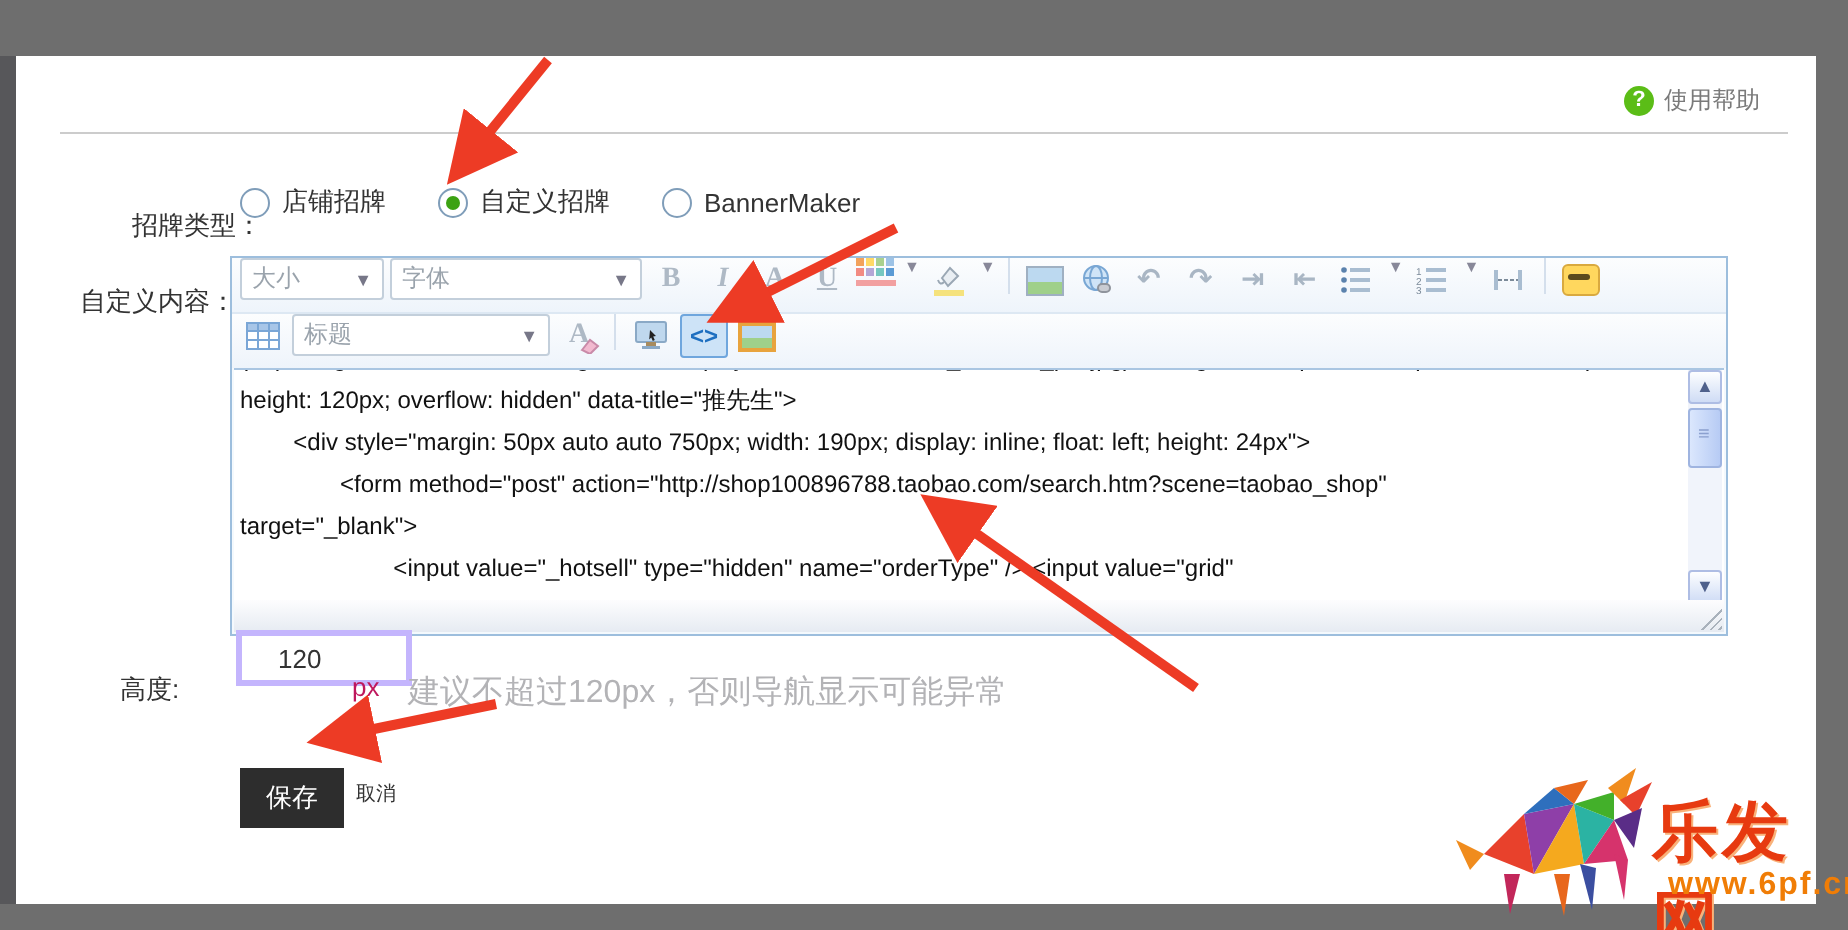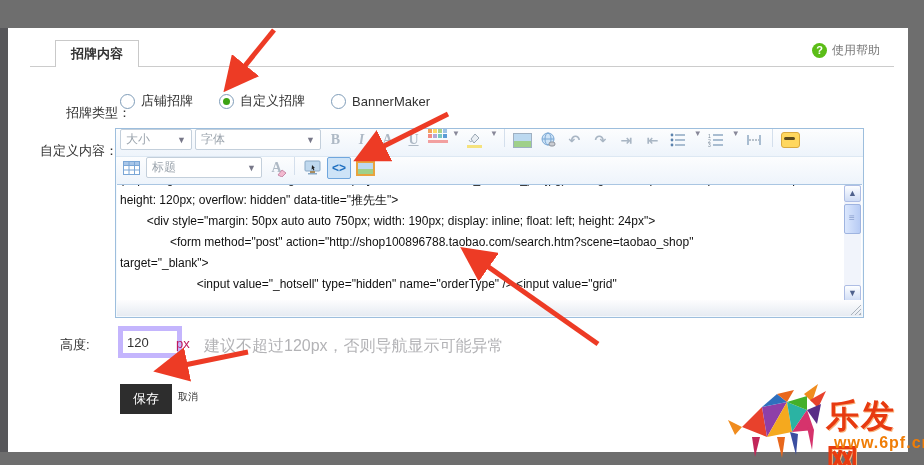--- a/index.html
+++ b/index.html
@@ -50,21 +50,21 @@
   .sbtn{position:absolute;left:0;width:17px;height:17px;box-sizing:border-box;border:1px solid #aebde4;border-radius:2px;
         background:linear-gradient(#fdfeff,#cfdcf5);color:#4f618c;font-size:9px;text-align:center;line-height:15px;cursor:pointer;}
   .sthumb{position:absolute;left:0;top:19px;width:17px;height:30px;box-sizing:border-box;border:1px solid #9fb4e0;border-radius:2px;
         background:linear-gradient(90deg,#dbe7fd,#b7cbf4);cursor:pointer;}
   .sthumb::after{content:"≡";color:#8ba0cf;font-size:10px;position:absolute;left:4px;top:7px;}
   
   .efoot{position:absolute;left:1px;right:1px;bottom:1px;height:16px;background:linear-gradient(#fdfdfe,#e6ebf2);}
   .grip{position:absolute;right:1px;bottom:1px;width:11px;height:11px;cursor:nwse-resize;
         background:repeating-linear-gradient(135deg,transparent 0 2px,#a9b2bc 2px 3px);clip-path:polygon(100% 0,100% 100%,0 100%);}
   
-  .h-input{position:absolute;left:110px;top:298px;width:46px;height:22px;border:5px solid #c4b5fd;font-size:13px;color:#333;padding:0 4px;font-family:inherit;}
+  .h-input{position:absolute;left:110px;top:287px;width:46px;height:22px;border:3px solid #c4b5fd;font-size:13px;color:#333;padding:0 18px;font-family:inherit;}
   .px{position:absolute;left:168px;top:308px;font-size:13px;color:#be185d;}
   .hint{position:absolute;left:196px;top:308px;font-size:16px;color:#b3b3b6;}
   
   .save-btn{position:absolute;left:112px;top:356px;background:#2d2d2d;color:#fff;font-size:13px;border:none;padding:6px 13px;cursor:pointer;font-family:inherit;}
   .cancel-lnk{position:absolute;left:170px;top:362px;font-size:10px;color:#333;cursor:pointer;}
   
   .csq{display:inline-block;width:4px;height:4px;margin:0 1px 1px 0;}
   .pal{display:flex;flex-direction:column;cursor:pointer;}
   .pal .prow{display:flex;}
   .pal .bar{height:3px;background:#f2a0a0;margin-top:1px;}
@@ -83,21 +83,20 @@
 <body>
 
 <div class="stage">
 
 
   <div class="side-strip"></div>
 
   <div class="dialog">
 
     <div class="tabline"></div>
-    <div class="tab">招牌内容</div>
 
     <div class="help">
       <span class="q">?</span>
       <span class="t">使用帮助</span>
     </div>
 
     <span class="row-label" style="left:47px;top:76px;margin-left:11px;">招牌类型：</span>
     <div class="radio-group">
       <span class="radio-opt">
         <span class="rad"></span>
@@ -208,21 +207,21 @@
       <div class="tb-row tb-row2">
         <span class="ibtn">
           <svg width="17" height="14" viewBox="0 0 17 14">
               <rect x="0.5" y="0.5" width="16" height="13" fill="#fff" stroke="#7aa6d6"></rect>
               <rect x="0.5" y="0.5" width="16" height="4" fill="#a8c6e8" stroke="#7aa6d6"></rect>
               <line x1="6" y1="0.5" x2="6" y2="13.5" stroke="#7aa6d6"></line>
               <line x1="11.5" y1="0.5" x2="11.5" y2="13.5" stroke="#7aa6d6"></line>
               <line x1="0.5" y1="9" x2="16.5" y2="9" stroke="#7aa6d6"></line>
             </svg>
         </span>
-        <div class="dd" style="width:116px;">
+        <div class="dd" style="width:129px;">
           <span>标题</span>
             <span class="caret">▼</span>
         </div>
         <span class="ibtn glyph" style="position:relative;">
           <span>A</span>
           <svg style="position:absolute;right:1px;bottom:2px;" width="11" height="8" viewBox="0 0 11 8">
               <path d="M2 6 L6 1 L10 4 L6 8 Z" fill="#f2b9cf" stroke="#c98aa8"></path>
             </svg>
         </span>
         <span class="sep"></span>

